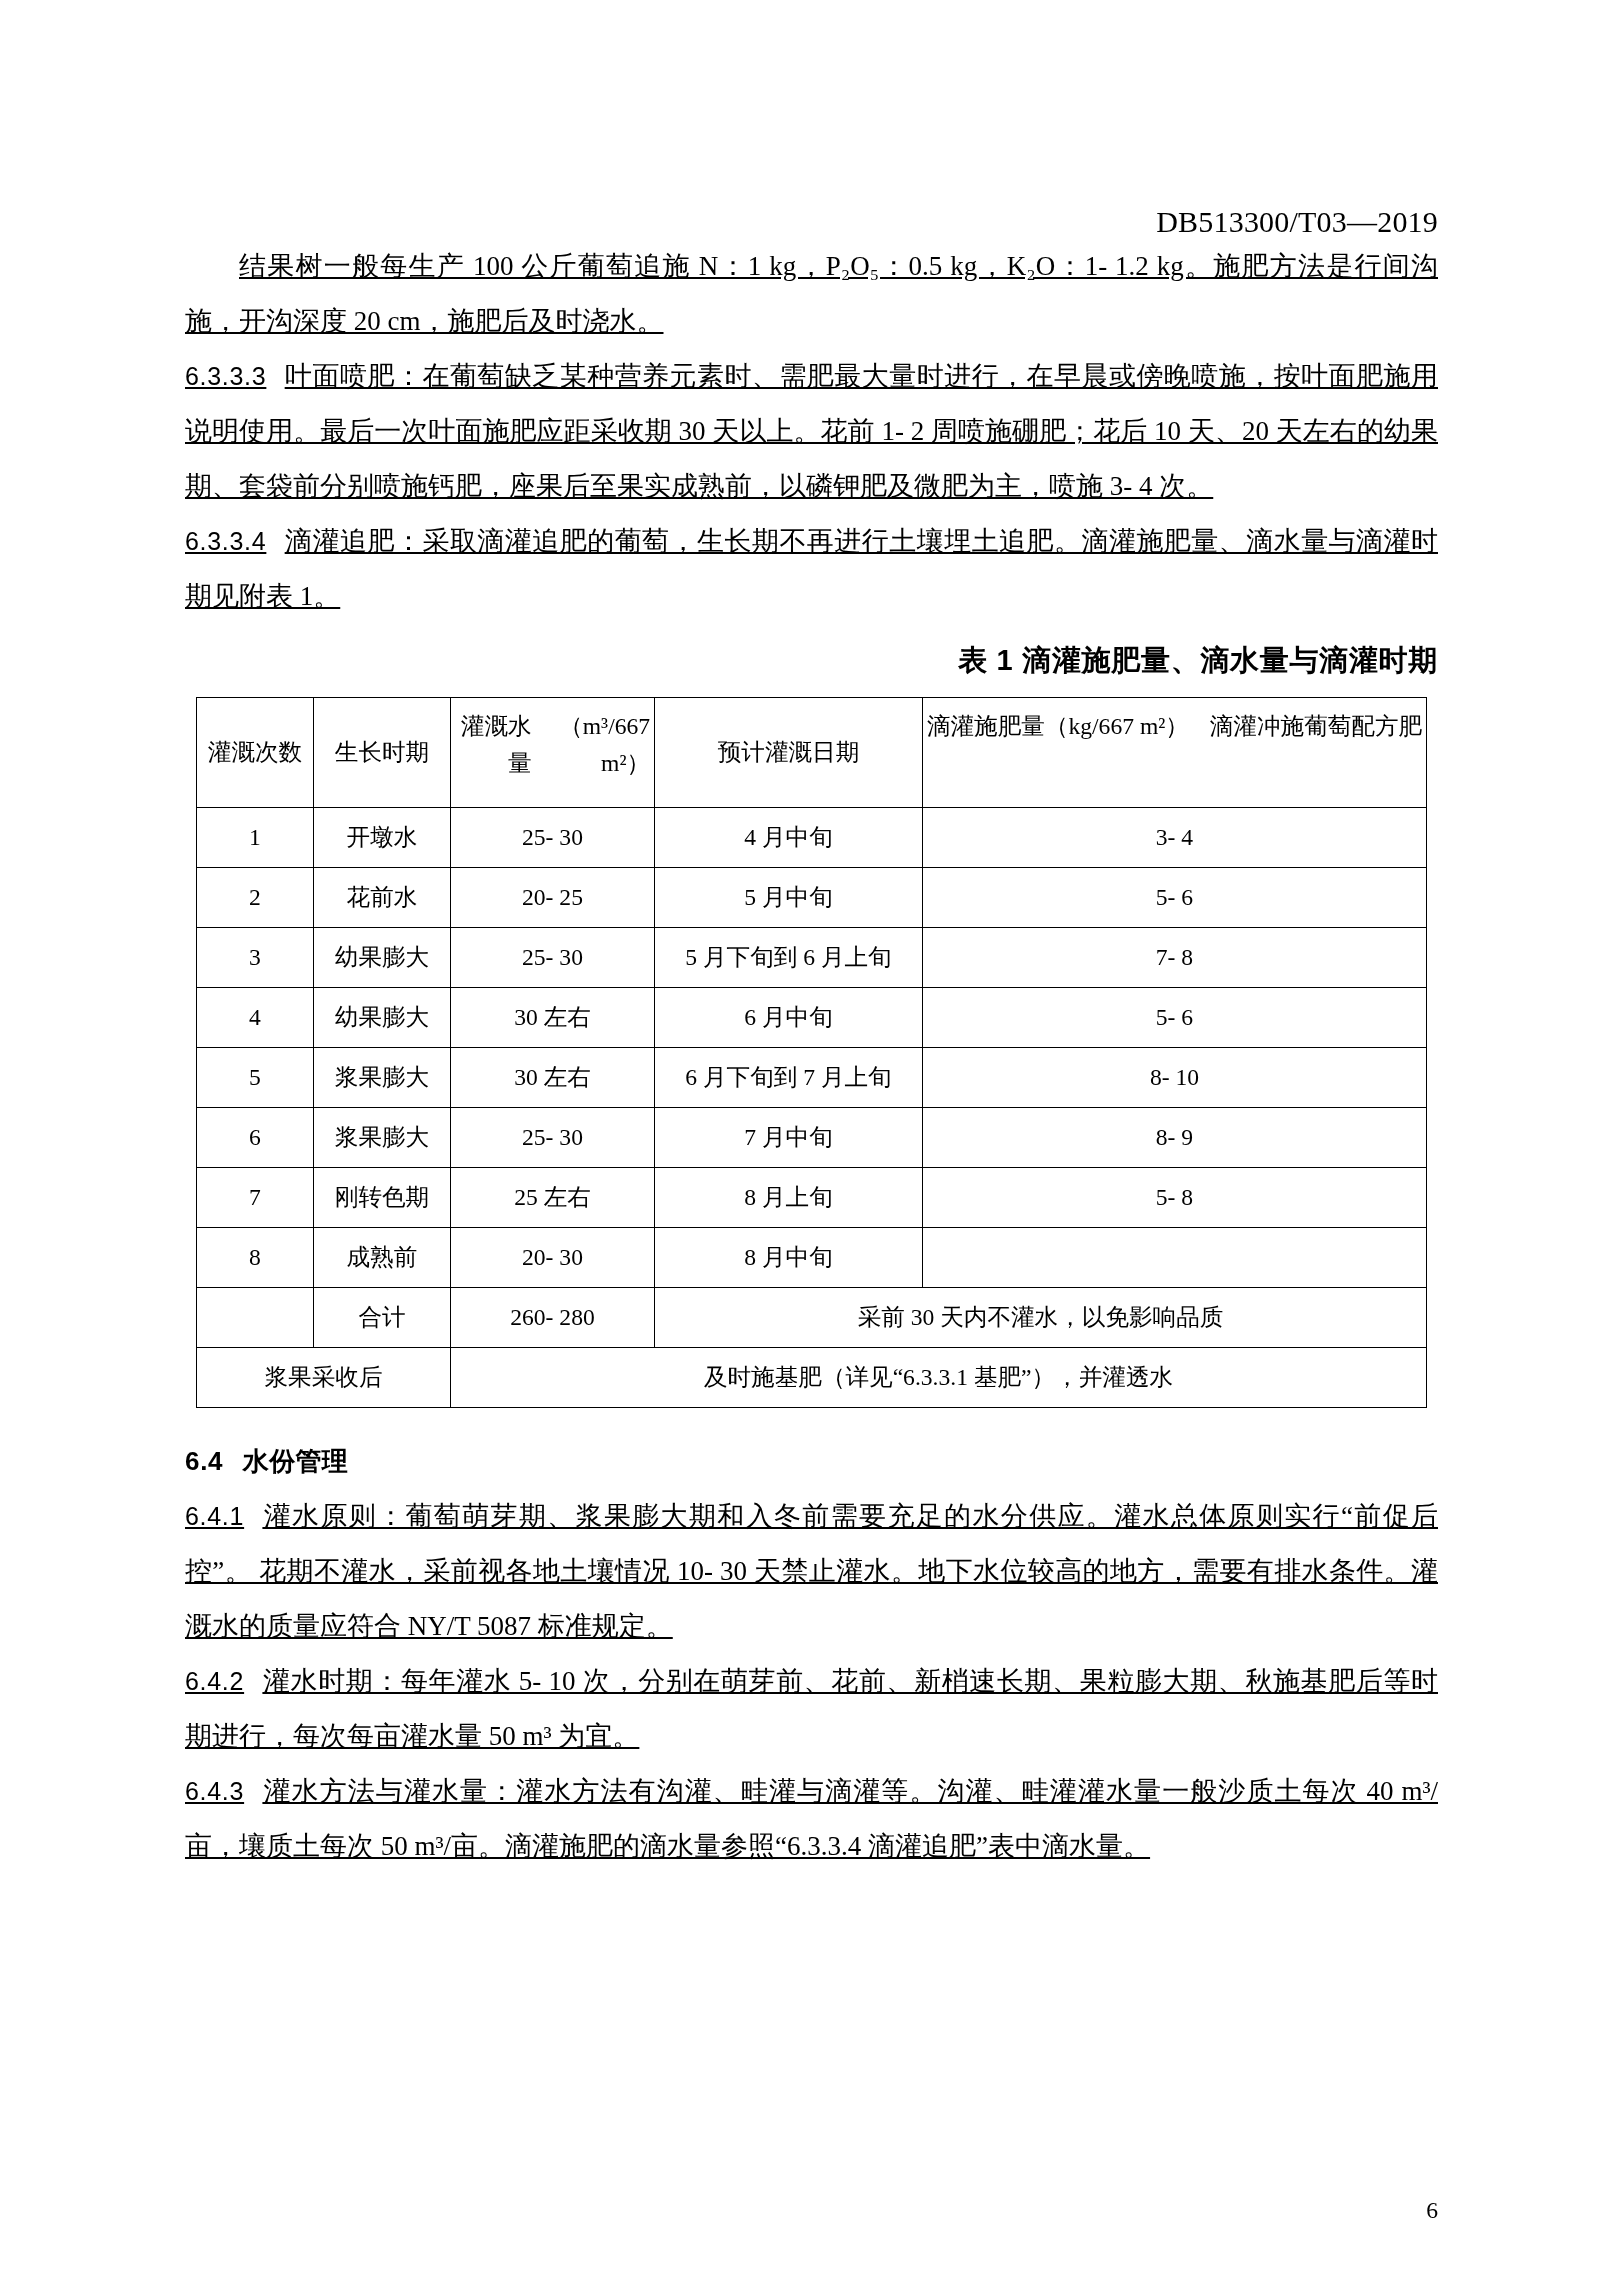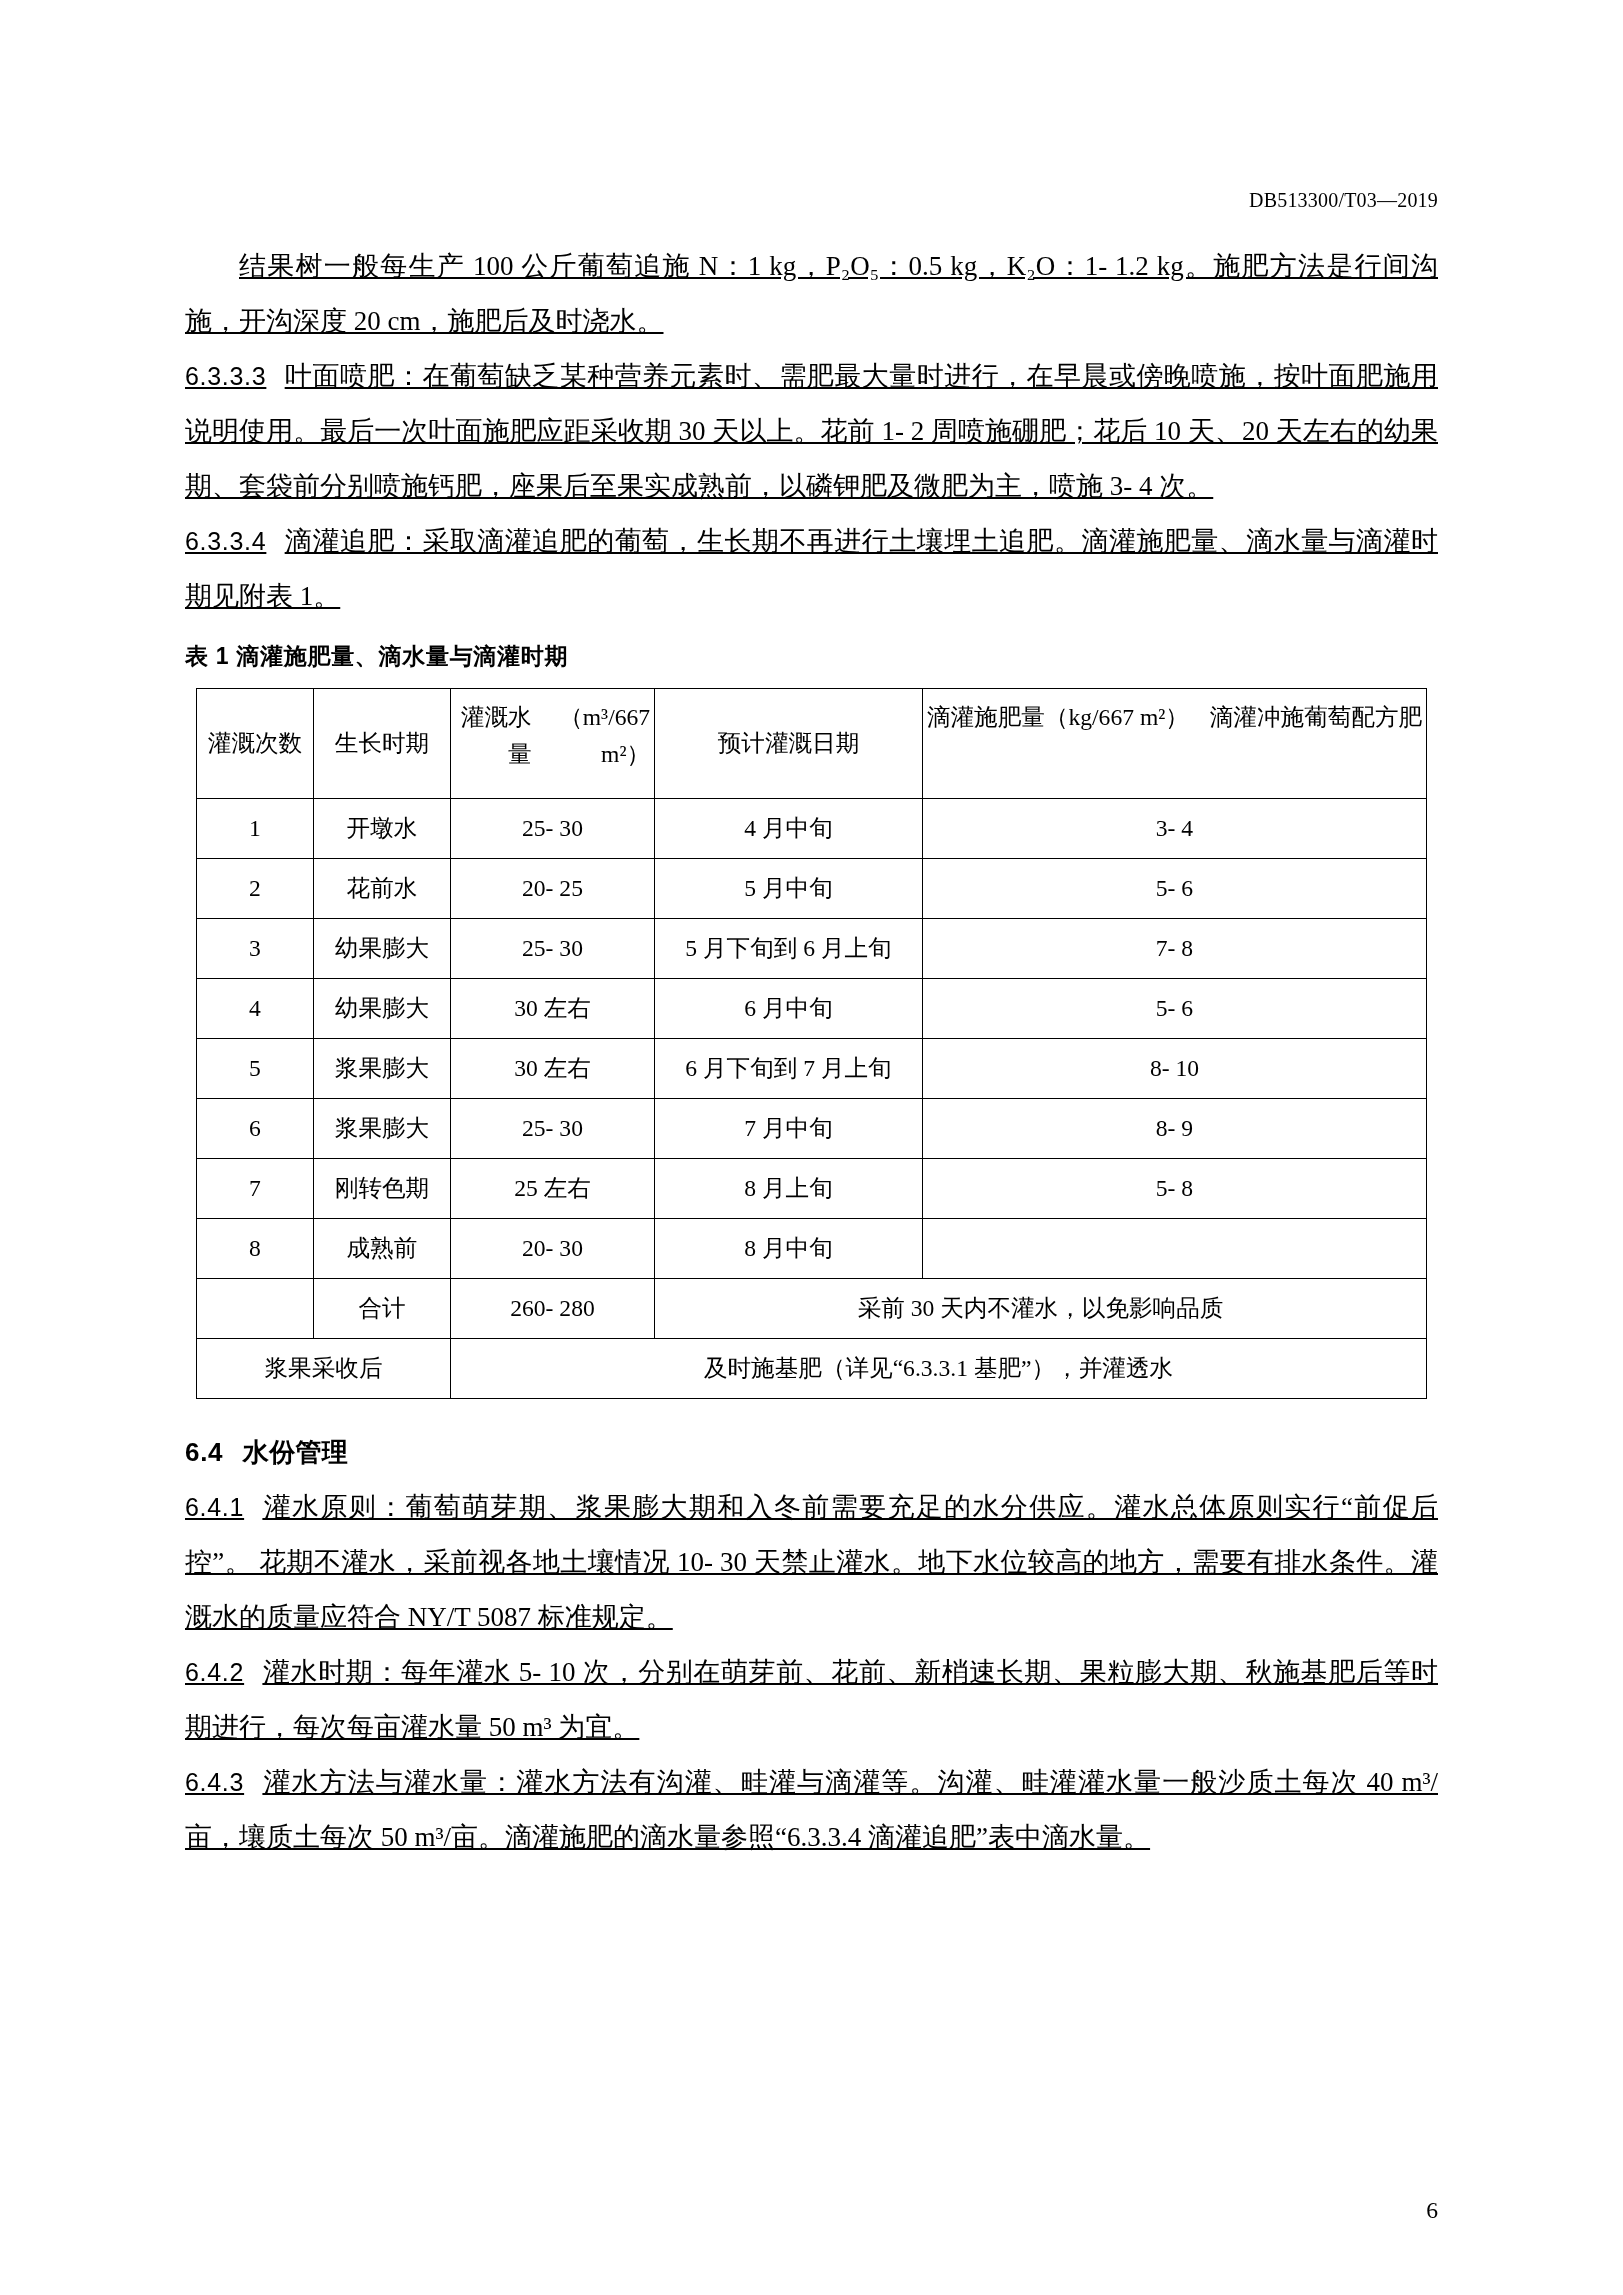--- a/index.html
+++ b/index.html
@@ -17,23 +17,23 @@
   }
   .page {
     position: relative;
     width: 1623px;
     height: 2295px;
     box-sizing: border-box;
     padding: 0;
   }
   .doc-header {
     position: absolute;
-    top: 189px;
+    top: 205px;
     right: 185px;
-    font-size: 20px;
+    font-size: 30px;
     letter-spacing: 0.2px;
     white-space: nowrap;
   }
   .content {
     position: absolute;
     top: 239px;
     left: 185px;
     width: 1253px;
   }
   p.body-text {
@@ -72,22 +72,22 @@
   h3.heading .hgap {
     display: inline-block;
     width: 19.6px;
   }
   .spacer-sm { height: 14.4px; }
   .spacer-md { height: 26px; }
 
   .table-title {
     font-family: "Liberation Sans", "DejaVu Sans", sans-serif;
     font-weight: bold;
-    font-size: 23px;
-    text-align: left;
+    font-size: 29px;
+    text-align: right;
     margin: 17px 0 15.7px 0;
     letter-spacing: 0.7px;
   }
   table.data {
     border-collapse: collapse;
     width: 1231px;
     margin: 0 auto;
     table-layout: fixed;
   }
   table.data td {

